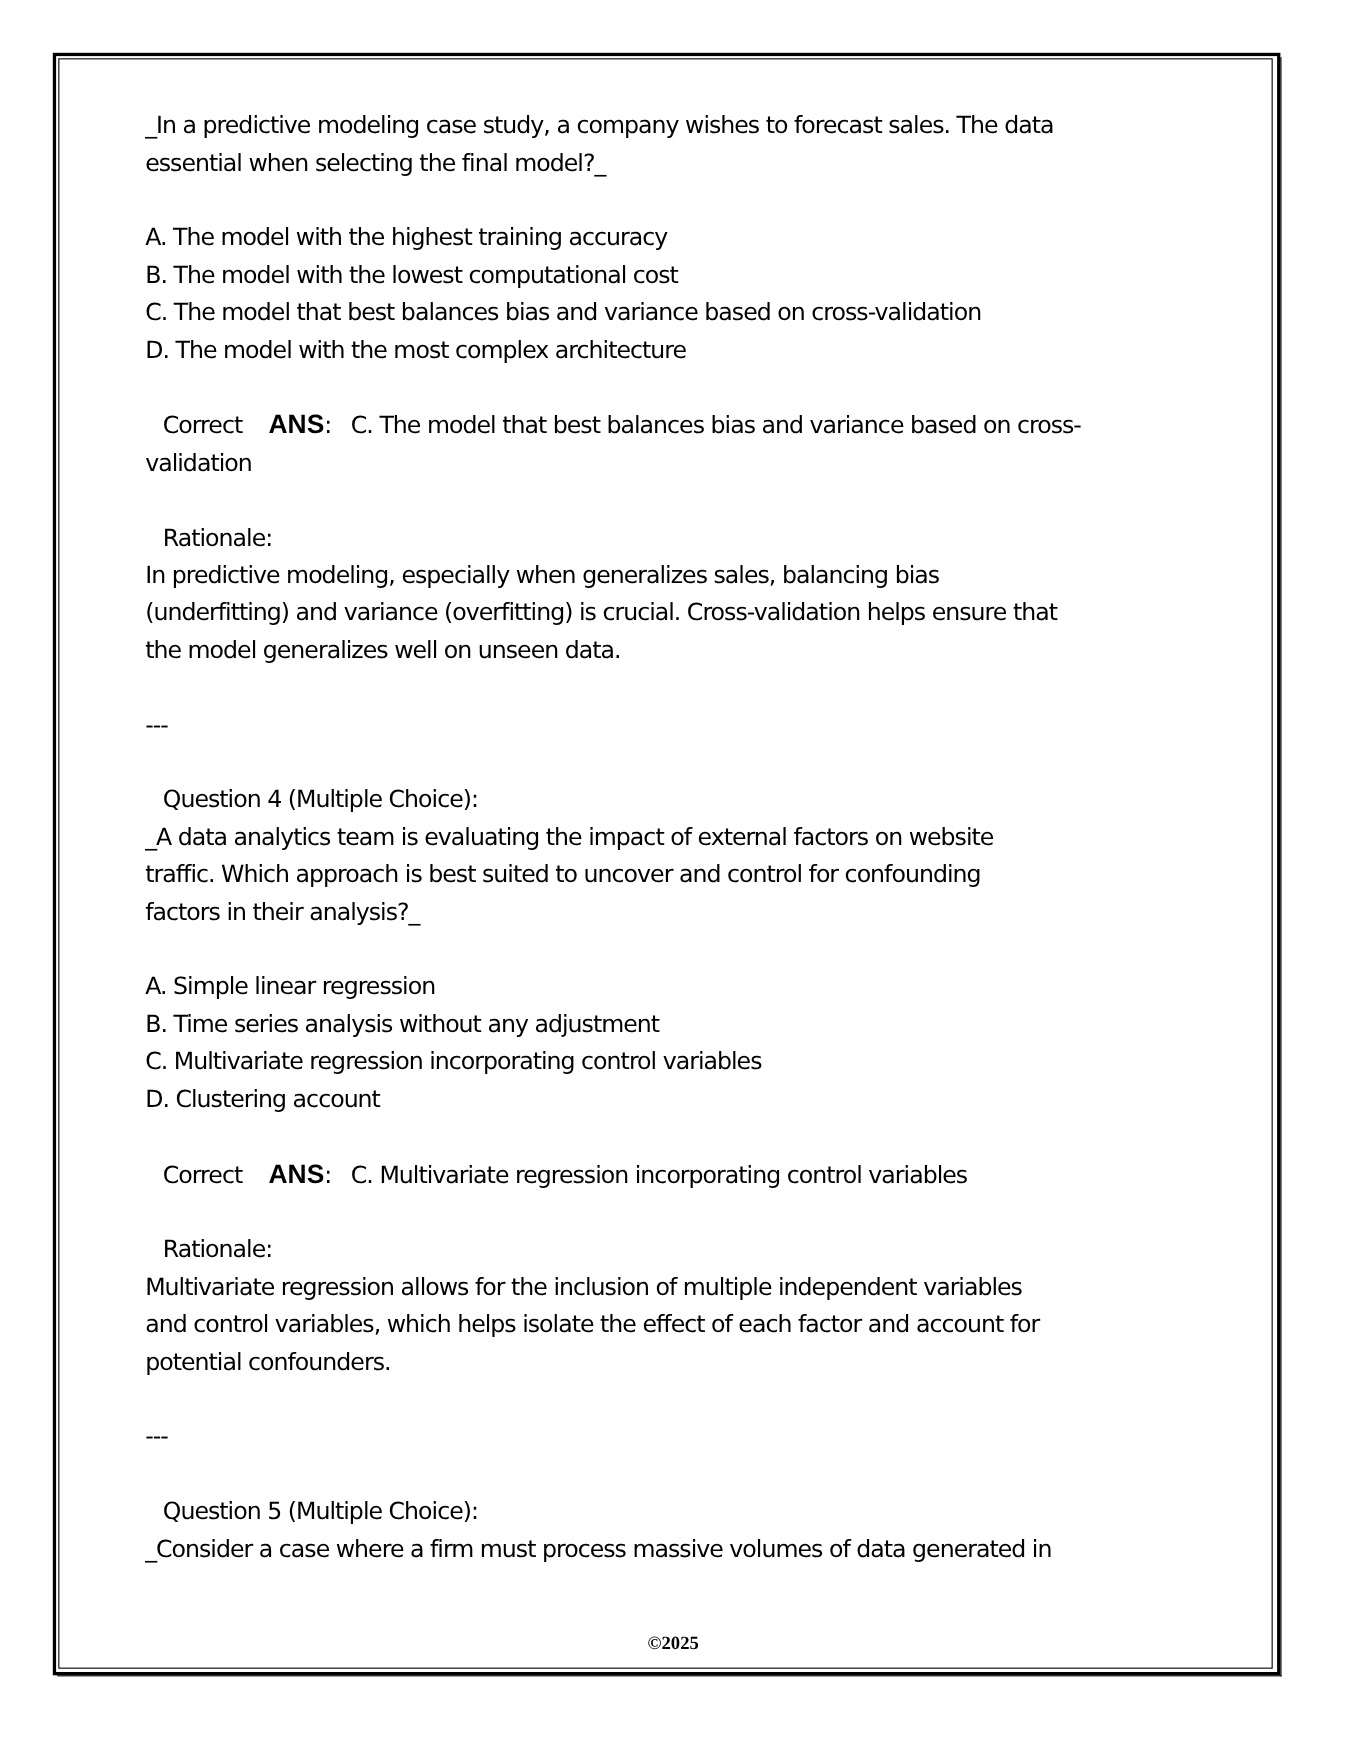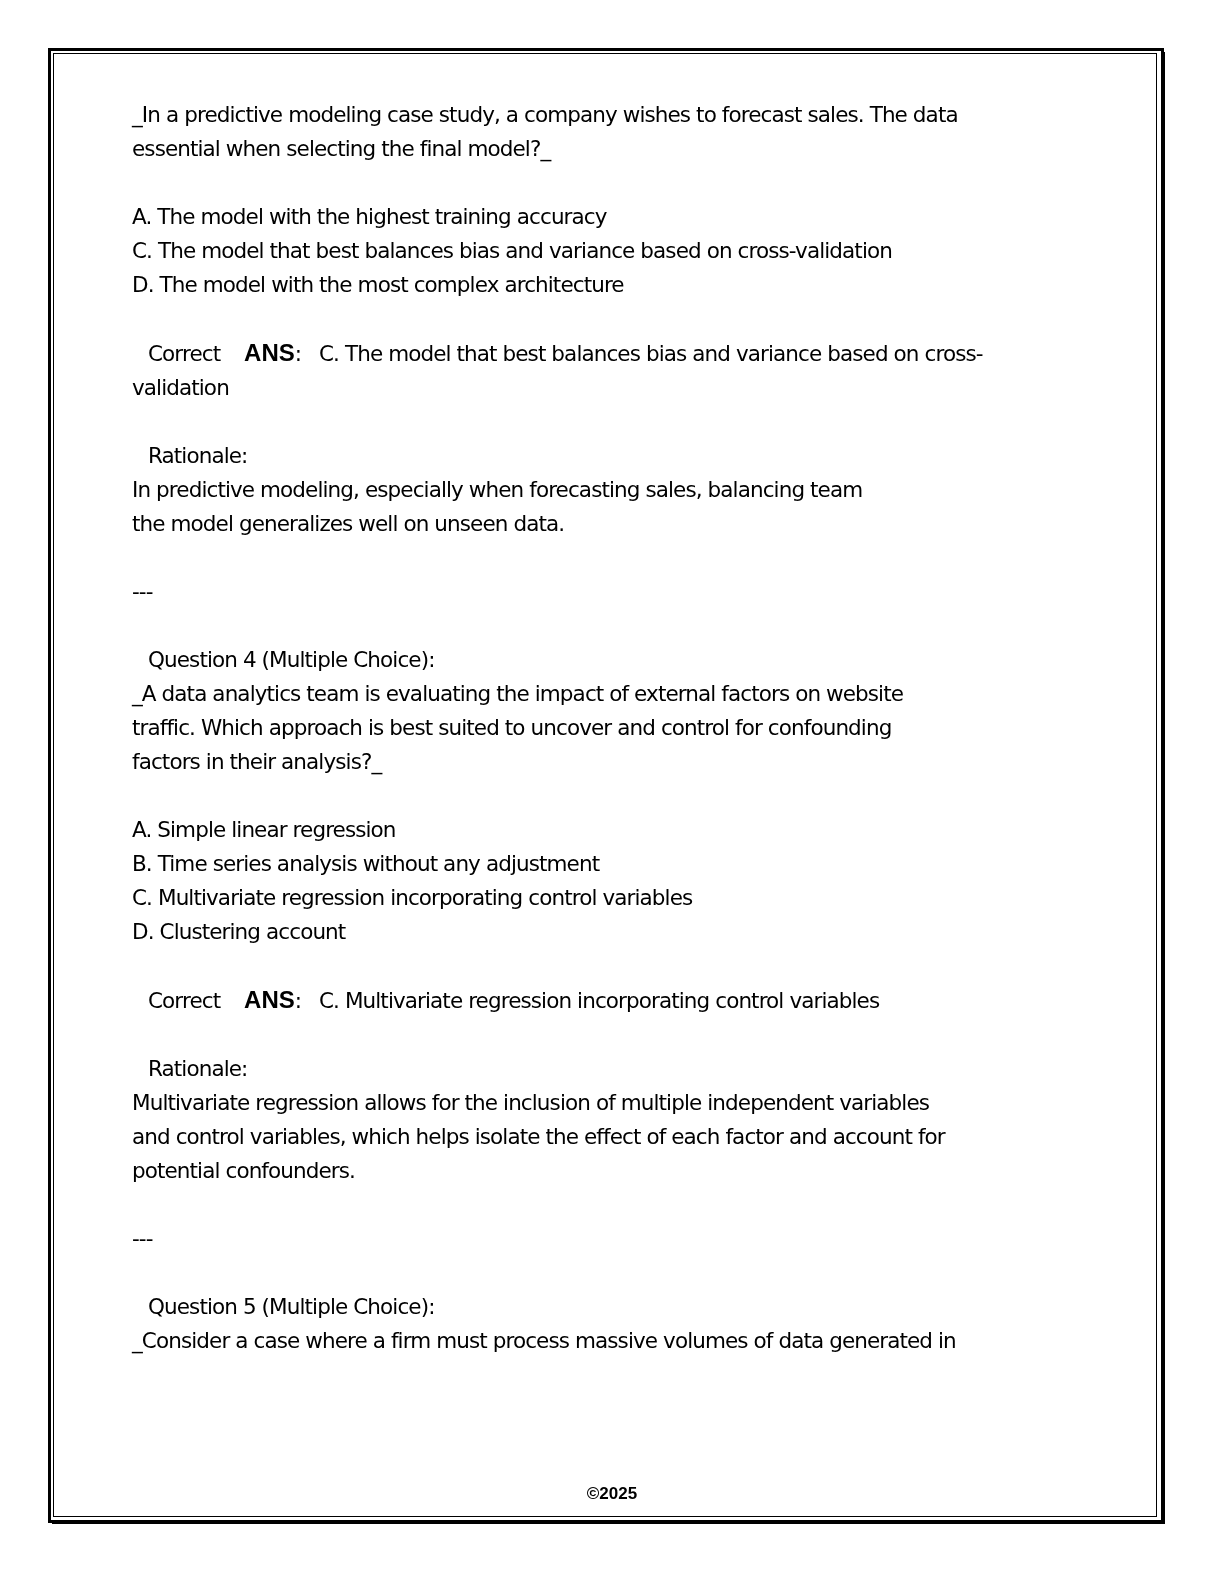--- a/index.html
+++ b/index.html
@@ -75,21 +75,21 @@
     font-size: 24px;
     letter-spacing: 0;
     margin-left: 18px;
   }
   .footer {
     position: absolute;
     left: 0;
     width: 1224px;
     top: 1484px;
     text-align: center;
-    font-family: Liberation Sans, sans-serif;
+    font-family: Liberation Serif, serif;
     font-weight: bold;
     font-size: 17px;
     line-height: 20px;
   }
 </style>
 </head>
 <body>
 
 <div class="frame-outer"></div>
 <div class="frame-inner"></div>
@@ -99,34 +99,36 @@
 <div class="content">
 
   <div>
     <p>_In a predictive modeling case study, a company wishes to forecast sales. The data</p>
     <p>essential when selecting the final model?_</p>
   </div>
   <div class="blank"></div>
 
   <div>
     <p>A. The model with the highest training accuracy</p>
+    <p>B. The model with the lowest computational cost</p>
     <p>C. The model that best balances bias and variance based on cross-validation</p>
     <p>D. The model with the most complex architecture</p>
   </div>
   <div class="blank"></div>
 
   <div>
     <p class="indent"><span>Correct </span><span class="ans">ANS</span><span>:   </span><span>C. The model that best balances bias and variance based on cross-</span></p>
     <p>validation</p>
   </div>
   <div class="blank"></div>
 
   <div>
     <p class="indent">Rationale:</p>
-    <p>In predictive modeling, especially when forecasting sales, balancing team</p>
+    <p>In predictive modeling, especially when generalizes sales, balancing bias</p>
+    <p>(underfitting) and variance (overfitting) is crucial. Cross-validation helps ensure that</p>
     <p>the model generalizes well on unseen data.</p>
   </div>
   <div class="blank"></div>
 
   <p>---</p>
   <div class="blank"></div>
 
   <div>
     <p class="indent">Question 4 (Multiple Choice):</p>
     <p>_A data analytics team is evaluating the impact of external factors on website</p>

